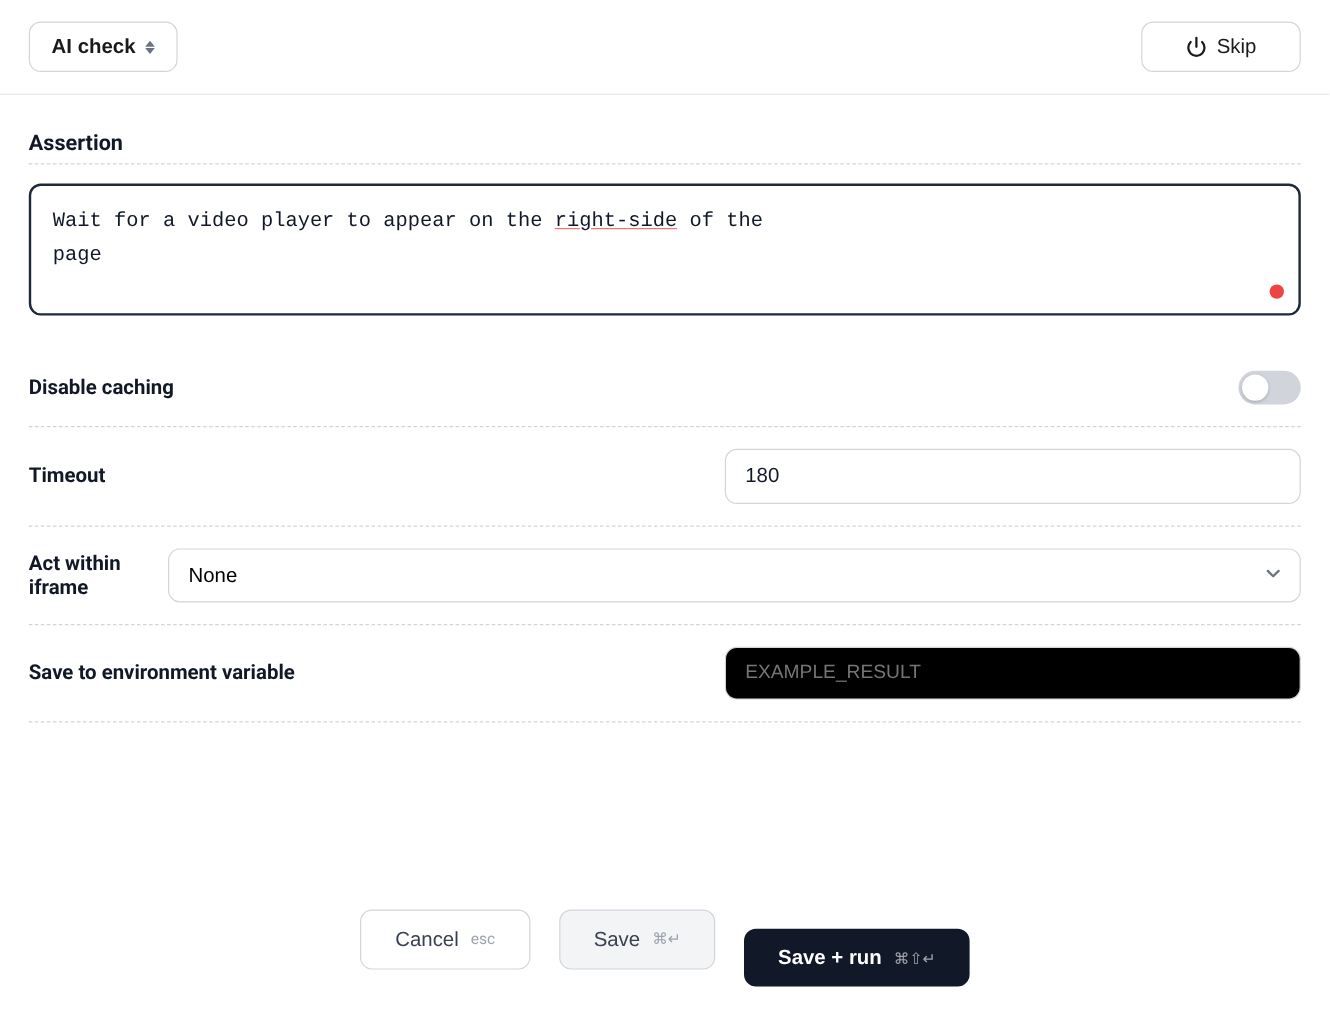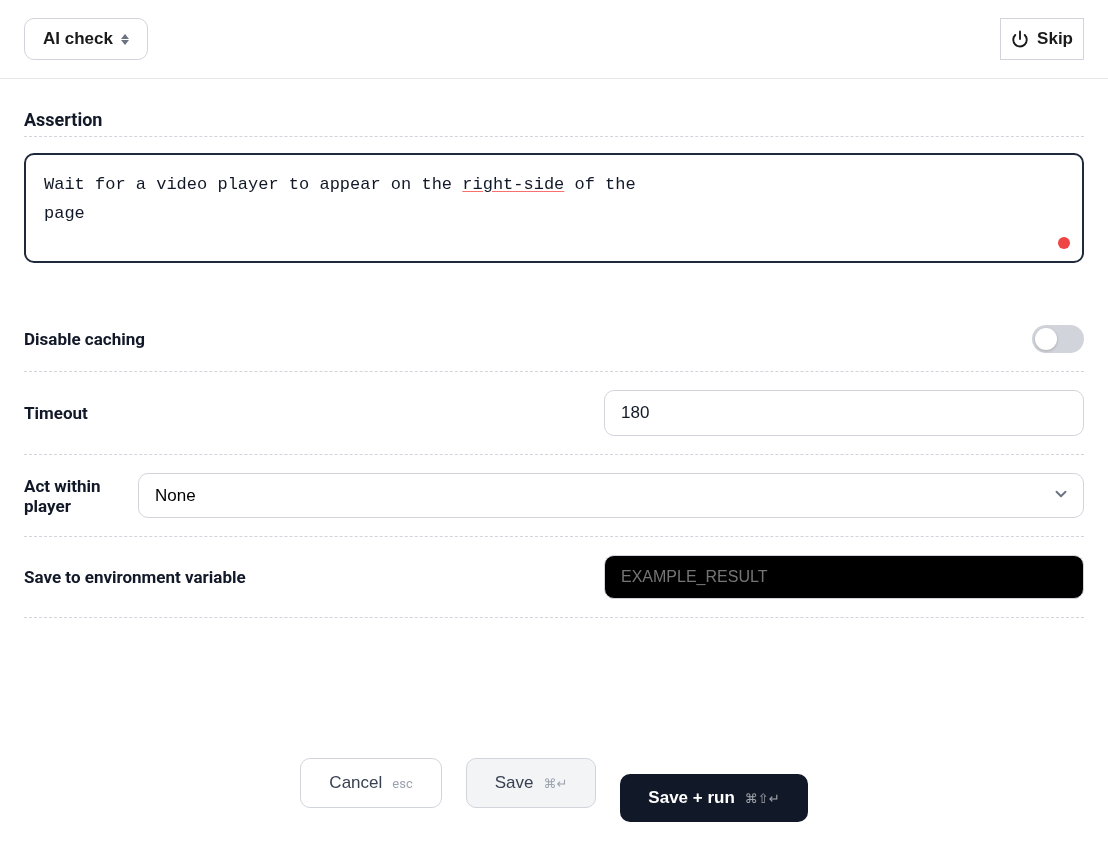--- a/index.html
+++ b/index.html
@@ -68,42 +68,42 @@
     .chevron-updown .down {
       border-left: 4px solid transparent;
       border-right: 4px solid transparent;
       border-top: 5px solid #6b7280;
     }
 
     .skip-btn {
       display: flex;
       align-items: center;
       gap: 8px;
-      padding: 10px 10px;
+      padding: 10px 36px;
       border: 1px solid #d1d5db;
-      border-radius: 0;
-      background: #ffffff;
-      font-size: 17px;
-      font-weight: 700;
+      border-radius: 10px;
+      background: #ffffff;
+      font-size: 17px;
+      font-weight: 400;
       color: #1a1a1a;
       cursor: pointer;
     }
 
     .power-icon {
       width: 18px;
       height: 18px;
     }
 
     
     .main-content {
       padding: 30px 24px;
       flex: 1;
       display: flex;
       flex-direction: column;
-      gap: 16px;
+      gap: 0;
     }
 
     
     .section-label {
       font-size: 18px;
       font-weight: 700;
       color: #111827;
       margin-bottom: 6px;
     }
 
@@ -363,21 +363,21 @@
       </div>
 
       <div class="field-row">
         <span class="field-label">Timeout</span>
         <div class="field-control">
           <input type="number" class="number-input" value="180" style="">
         </div>
       </div>
 
       <div class="field-row">
-        <span class="field-label">Act within player</span>
+        <span class="field-label">Act within iframe</span>
         <div class="field-control select-wrapper">
           <select class="select-field">
             <option>None</option>
           </select>
           <span class="select-chevron">
             <svg width="18" height="18" viewBox="0 0 24 24" fill="none" stroke="currentColor" stroke-width="2.5" stroke-linecap="round" stroke-linejoin="round">
               <polyline points="6 9 12 15 18 9"></polyline>
             </svg>
           </span>
         </div>

